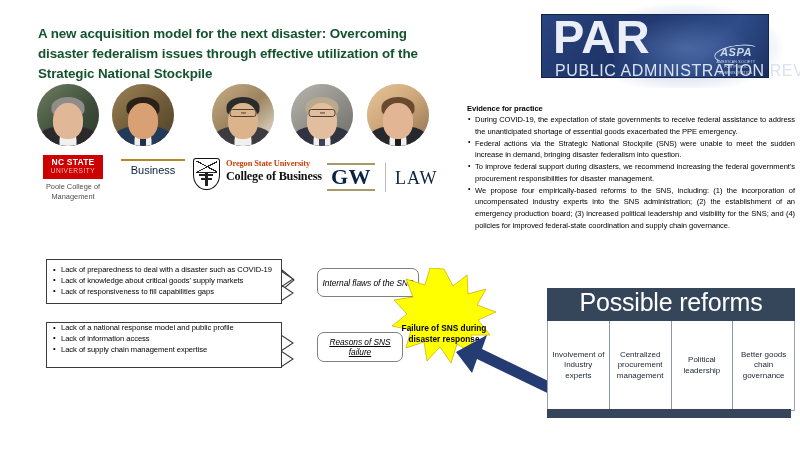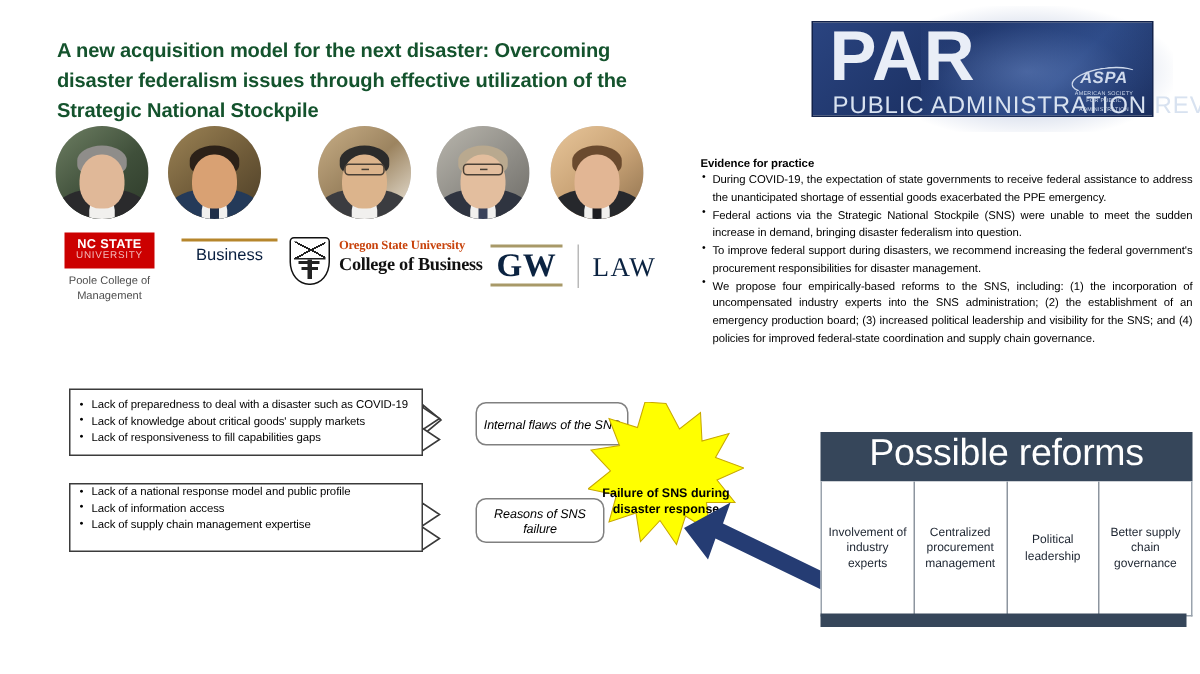--- a/index.html
+++ b/index.html
@@ -364,21 +364,21 @@
       <ul>
         <li>Lack of a national response model and public profile</li>
         <li>Lack of information access</li>
         <li>Lack of supply chain management expertise</li>
       </ul>
     </div>
 
     <div class="pill" style="left:301px;top:18px;width:102px;height:29px;">
       <span>Internal flaws of the SNS</span>
     </div>
-    <div class="pill" style="left:301px;top:82px;width:86px;height:30px;">
+    <div class="pill" style="left:301px;top:82px;width:86px;height:30px;text-decoration:underline;">
       <span>Reasons of SNS failure</span>
     </div>
   </div>
 
   <div class="star-wrap">
     <svg width="104" height="96" viewBox="0 0 104 96">
       <polygon points="52,1 61,18 75,7 76,26 94,21 85,37 104,44 86,52 98,67 79,67 81,86 65,76 59,95 48,79 35,93 32,74 14,80 19,62 0,58 15,46 2,32 21,29 14,11 33,17 38,0" fill="#FFFF00" stroke="#c8a800" stroke-width="0.7"></polygon>
     </svg>
     <div class="star-label">Failure of SNS during disaster response</div>
   </div>
@@ -395,19 +395,19 @@
       <div class="col">
         <span>Involvement of industry experts</span>
       </div>
       <div class="col">
         <span>Centralized procurement management</span>
       </div>
       <div class="col">
         <span>Political leadership</span>
       </div>
       <div class="col">
-        <span>Better supply chain governance</span>
+        <span>Better goods chain governance</span>
       </div>
     </div>
     <div id="reforms-bottom"></div>
   </div>
 
 </div>
 
 </body></html>

